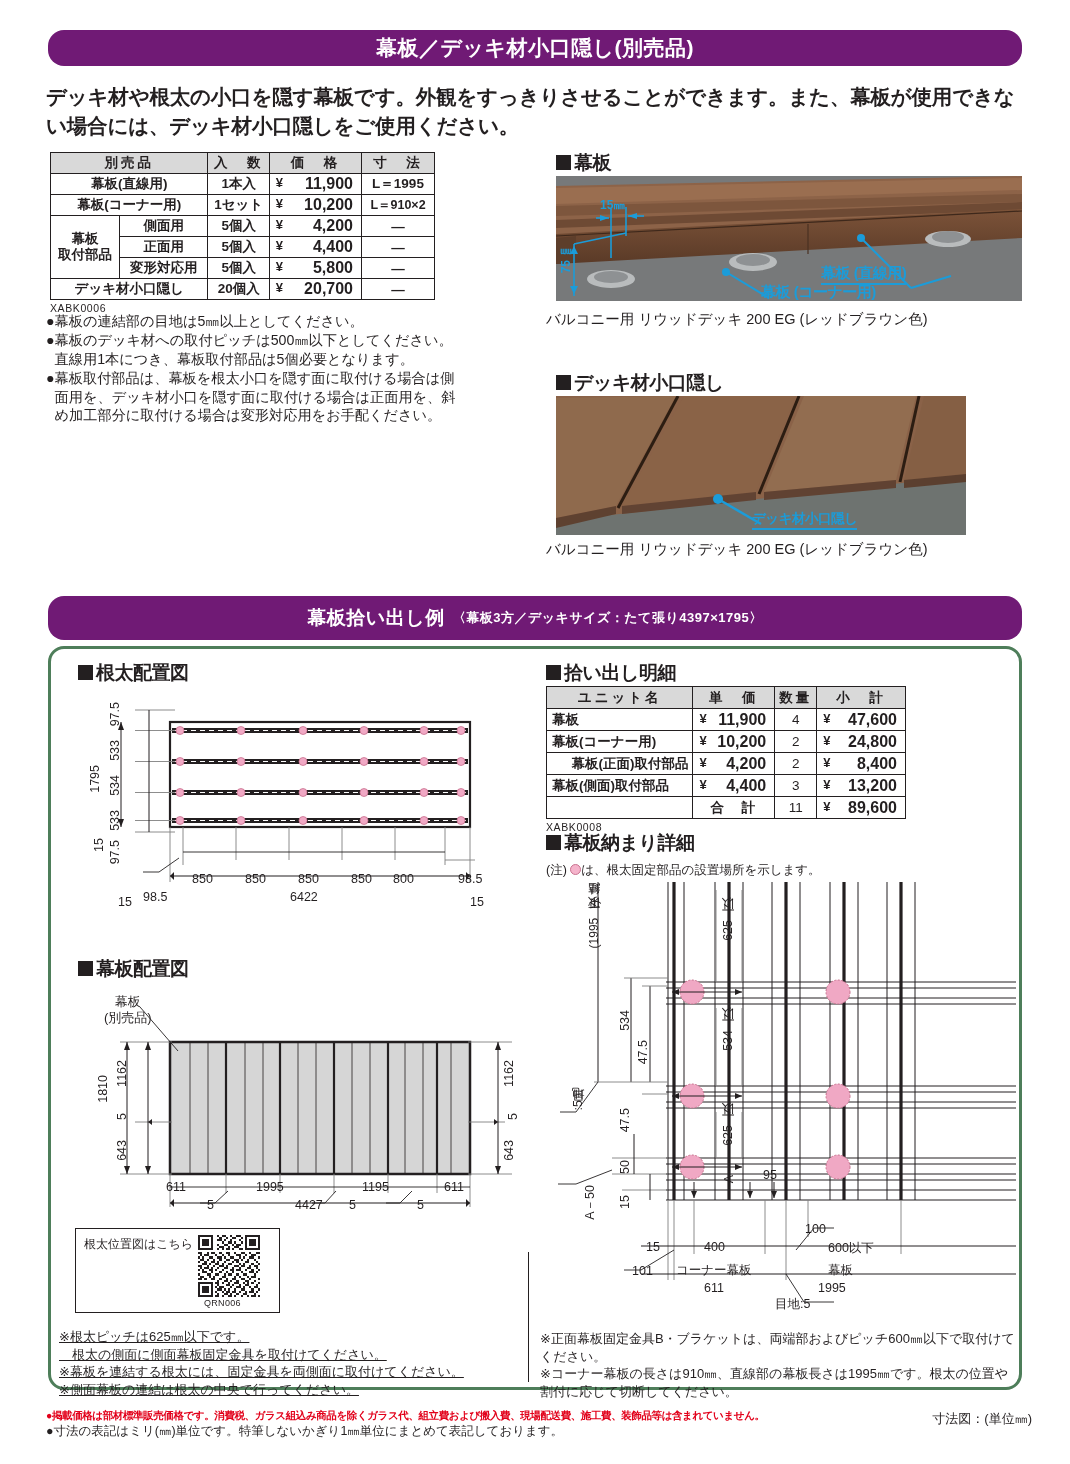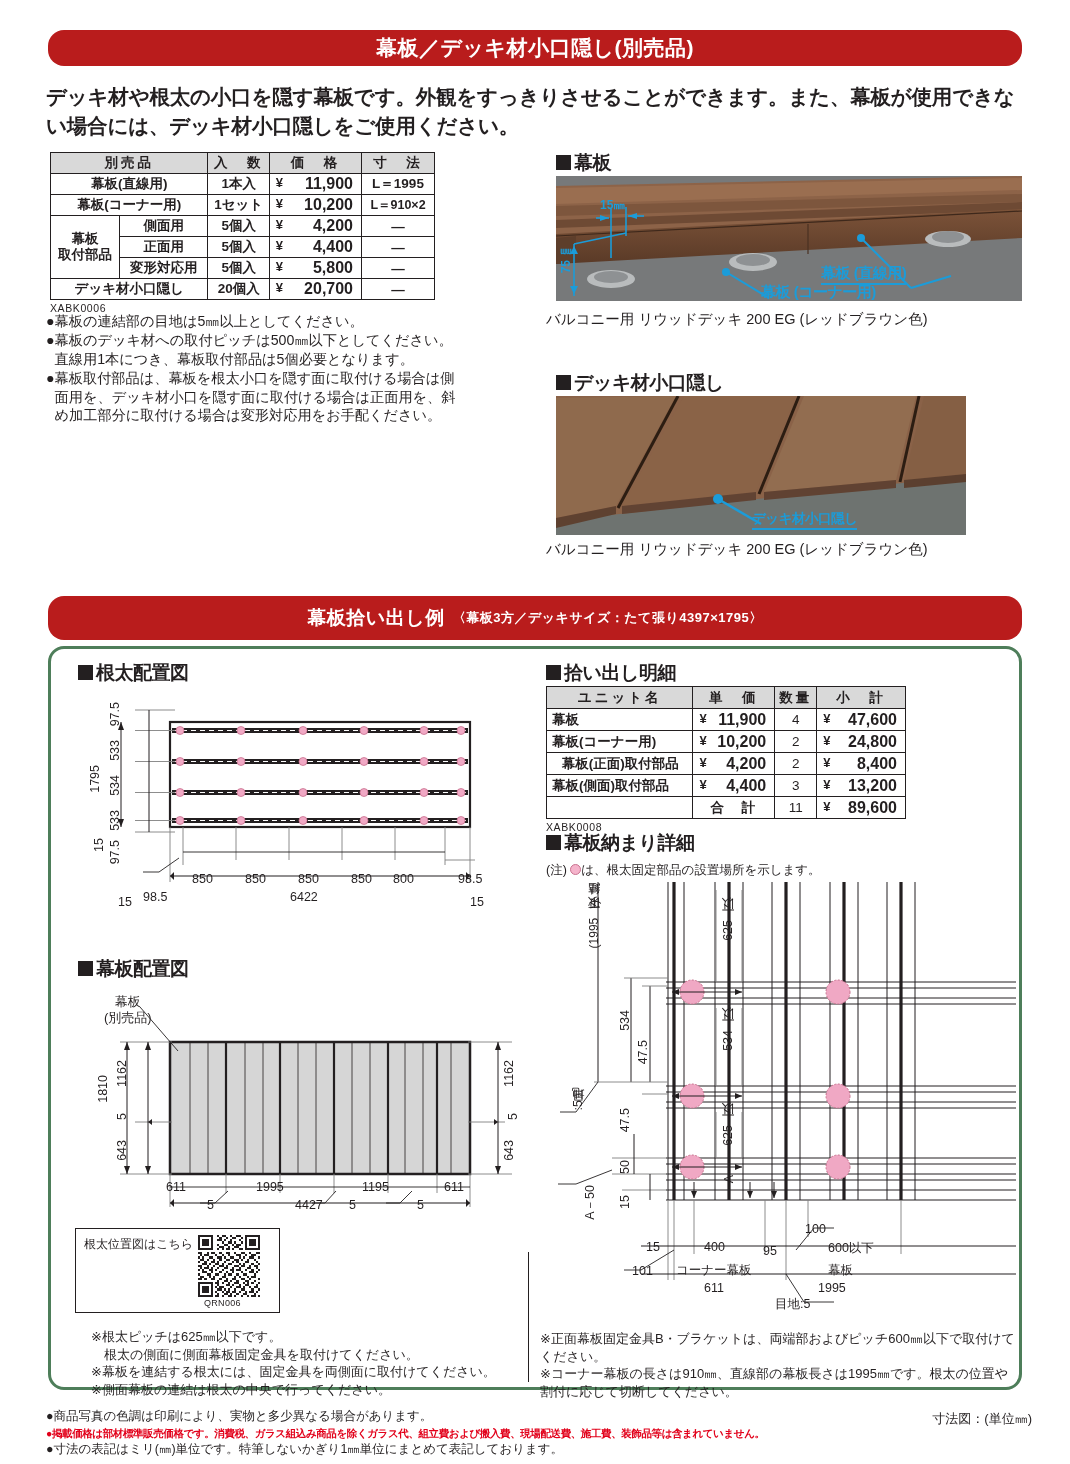--- a/index.html
+++ b/index.html
@@ -10,21 +10,21 @@
     font-family:"Liberation Sans","DejaVu Sans",sans-serif;
     color:#231f20;
     position:relative;
     overflow:hidden;
   }
   .page { position:absolute; inset:0; }
 
   
   .pill {
     position:absolute;
-    background:#b91c1c;
+    background:#701a75;
     border-radius:16px;
     color:#ffffff;
     display:flex; align-items:center; justify-content:center;
     font-weight:bold;
     letter-spacing:.5px;
   }
   #hdr1 { left:48px; top:30px; width:974px; height:36px; font-size:21px; }
   #hdr2 { left:48px; top:596px; width:974px; height:44px; font-size:19px; gap:8px; }
   #hdr2 .sub { font-size:13px; font-weight:bold; }
 
@@ -737,21 +737,21 @@
           <rect x="17" y="28" width="1" height="1"></rect>
           <rect x="20" y="28" width="1" height="1"></rect>
           <rect x="23" y="28" width="1" height="1"></rect>
           <rect x="25" y="28" width="2" height="1"></rect>
           <rect x="28" y="28" width="1" height="1"></rect>
       </g>
     </svg>
     <div id="qrcap">QRN006</div>
   </div>
 
-  <div class="smnote" style="left:91px; top:1328px; width:420px;">
+  <div class="smnote" style="left:59px; top:1328px; width:420px;text-decoration:underline;">
     <div>※根太ピッチは625㎜以下です。</div>
     <div>　根太の側面に側面幕板固定金具を取付けてください。</div>
     <div>※幕板を連結する根太には、固定金具を両側面に取付けてください。</div>
     <div>※側面幕板の連結は根太の中央で行ってください。</div>
   </div>
 
   <div class="sec-h" style="position:absolute;left:546px;top:660px;">
     <span class="sq"></span><span>拾い出し明細</span>
   </div>
   <div id="tbl2">
@@ -781,21 +781,21 @@
           <span class="y">¥</span>
           <span class="n">10,200</span>
         </td>
         <td style="font-weight:normal">2</td>
         <td class="yen-cell">
           <span class="y">¥</span>
           <span class="n">24,800</span>
         </td>
       </tr>
       <tr>
-        <td style="text-align:center;padding-left:5px">幕板(正面)取付部品</td>
+        <td style="text-align:right;padding-left:5px">幕板(正面)取付部品</td>
         <td class="yen-cell">
           <span class="y">¥</span>
           <span class="n">4,200</span>
         </td>
         <td style="font-weight:normal">2</td>
         <td class="yen-cell">
           <span class="y">¥</span>
           <span class="n">8,400</span>
         </td>
       </tr>
@@ -988,36 +988,35 @@
     <div class="dnum v" style="left:618px; top:1160px;">50</div>
     <div class="dnum v" style="left:618px; top:1195px;">15</div>
     <div class="dnum v" style="left:582px; top:1185px;">A－50</div>
     <div class="dnum v" style="left:720px; top:920px;">625以下</div>
     <div class="dnum v" style="left:720px; top:1030px;">534以下</div>
     <div class="dnum v" style="left:720px; top:1125px;">625以下</div>
     <div class="dnum v" style="left:722px; top:1175px;">A</div>
 
     <div class="dnum" style="left:646px; top:1240px;">15</div>
     <div class="dnum" style="left:704px; top:1240px;">400</div>
-    <div class="dnum" style="left:763px; top:1244px;text-align:center;">95</div>
+    <div class="dnum" style="left:763px; top:1168px;text-align:center;">95</div>
     <div class="dnum" style="left:805px; top:1222px;">100</div>
     <div class="dnum" style="left:828px; top:1240px;">600以下</div>
     <div class="dnum" style="left:632px; top:1264px;">101</div>
     <div class="dnum" style="left:676px; top:1262px;">コーナー幕板</div>
     <div class="dnum" style="left:704px; top:1281px;">611</div>
     <div class="dnum" style="left:828px; top:1262px;">幕板</div>
     <div class="dnum" style="left:818px; top:1281px;">1995</div>
     <div class="dnum" style="left:775px; top:1296px;">目地:5</div>
   </div>
 
   <div class="smnote" style="left:540px; top:1330px; width:478px;">
     <div>※正面幕板固定金具B・ブラケットは、両端部およびピッチ600㎜以下で取付けてください。</div>
     <div>※コーナー幕板の長さは910㎜、直線部の幕板長さは1995㎜です。根太の位置や割付に応じて切断してください。</div>
   </div>
 
   <div id="footer">
-    <div>●商品写真の色調は印刷により、実物と多少異なる場合があります。</div>
     <div class="red">●掲載価格は部材標準販売価格です。消費税、ガラス組込み商品を除くガラス代、組立費および搬入費、現場配送費、施工費、装飾品等は含まれていません。</div>
     <div>●寸法の表記はミリ(㎜)単位です。特筆しないかぎり1㎜単位にまとめて表記しております。</div>
   </div>
   <div id="unit">寸法図：(単位㎜)</div>
 
 </div>
 
 </body></html>

